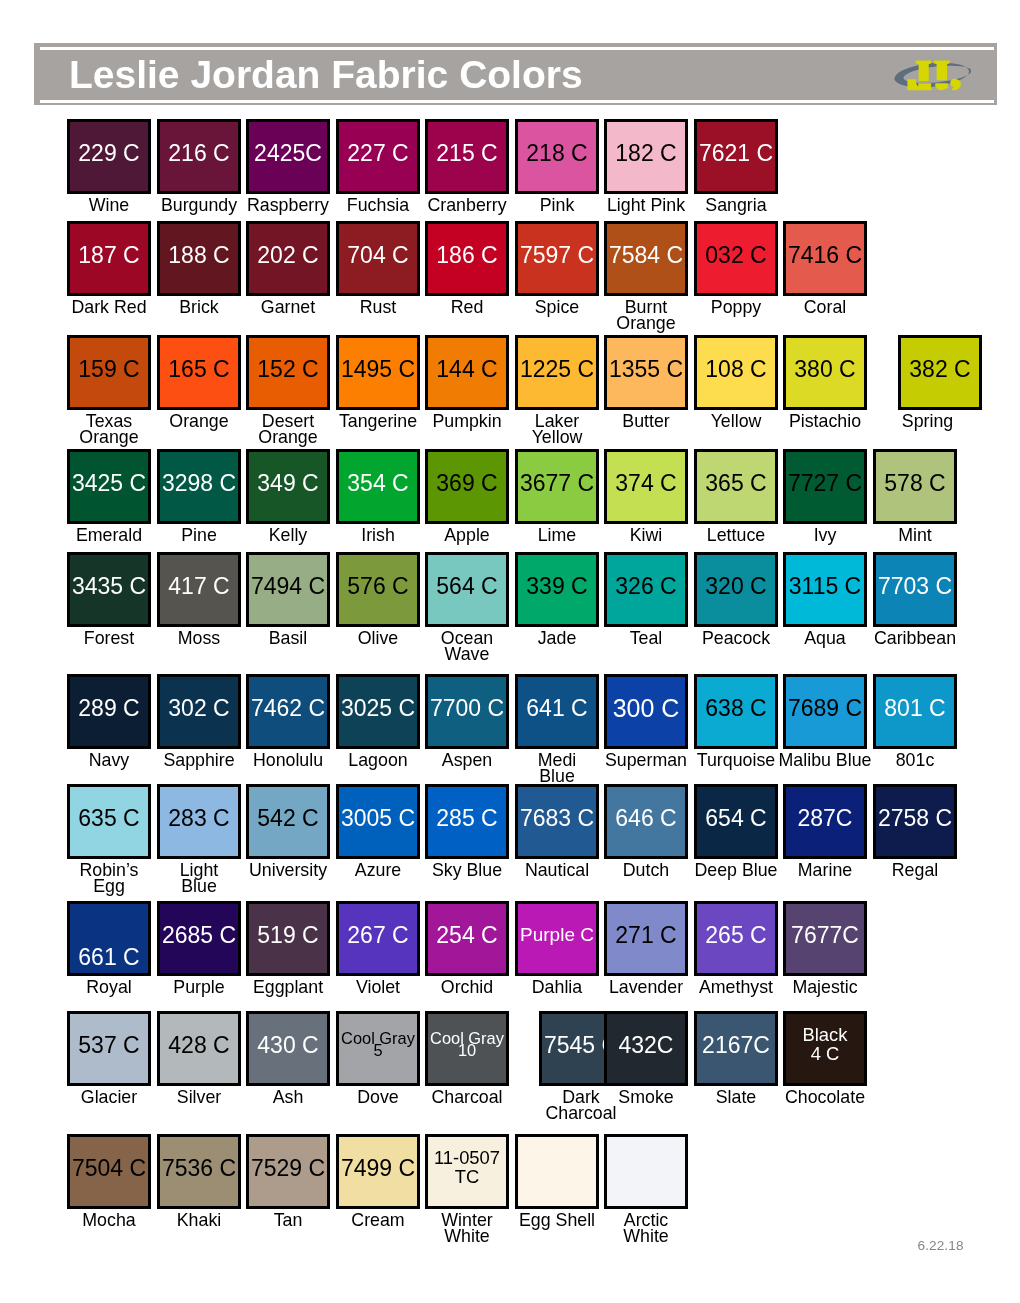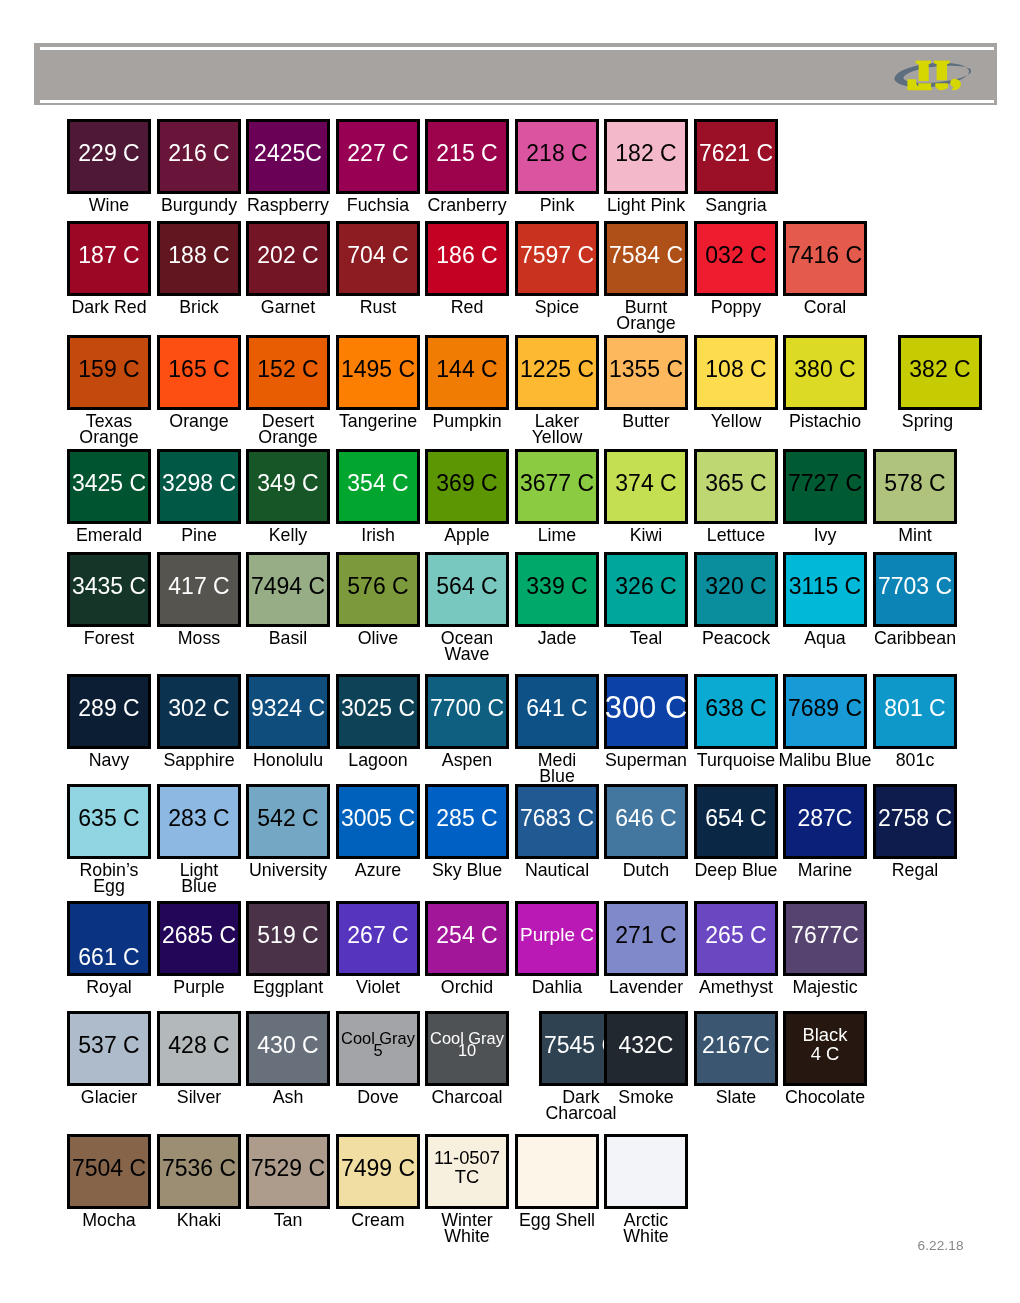--- a/index.html
+++ b/index.html
@@ -32,20 +32,21 @@
   .date{position:absolute;left:917.5px;top:1238px;font-size:13.6px;color:#86878A;letter-spacing:0.1px;}
 </style>
 </head>
 <body>
 
 <div class="page">
 
   <div class="hdr-outer"></div>
   <div class="hdr-line top"></div>
   <div class="hdr-line bot"></div>
+  <div class="hdr-title">Leslie Jordan Fabric Colors</div>
 
   <div class="logo">
     <svg viewBox="0 0 700 300" width="79" height="32" xmlns="http://www.w3.org/2000/svg">
       <g>
         <path fill="#5D6F7E" fill-rule="evenodd" transform="rotate(-6 352 150)" d="M 0 150 A 352 110 0 0 1 704 150 A 352 110 0 0 1 0 150 Z
                  M 86 150 A 320 74 0 0 0 726 150 A 320 74 0 0 0 86 150 Z"></path>
       </g>
       <g fill="#D6D600">
         <path d="M 201 14 L 346 14 L 346 40 L 324 50 L 324 206 L 229 206 L 229 50 L 201 40 Z
                  M 226 228 L 349 228 L 344 258 L 356 293 L 226 293 Z
@@ -361,21 +362,21 @@
           <div class="label">Navy</div>
         </div>
         <div class="sw" style="left: 90px;">
           <div class="chip" style="background: rgb(11, 51, 80);">
             <div class="code lt" style="font-size: 23px;">302 C</div>
           </div>
           <div class="label">Sapphire</div>
         </div>
         <div class="sw" style="left: 179px;">
           <div class="chip" style="background: rgb(15, 77, 124);">
-            <div class="code lt" style="font-size: 23px;">9324 C</div>
+            <div class="code lt" style="font-size: 23px;">7462 C</div>
           </div>
           <div class="label">Honolulu</div>
         </div>
         <div class="sw" style="left: 269px;">
           <div class="chip" style="background: rgb(14, 66, 86);">
             <div class="code lt" style="font-size: 23px;">3025 C</div>
           </div>
           <div class="label">Lagoon</div>
         </div>
         <div class="sw" style="left: 358px;">
@@ -385,21 +386,21 @@
           <div class="label">Aspen</div>
         </div>
         <div class="sw" style="left: 448px;">
           <div class="chip" style="background: rgb(13, 81, 134);">
             <div class="code lt" style="font-size: 23px;">641 C</div>
           </div>
           <div class="label">Medi<br>Blue</div>
         </div>
         <div class="sw" style="left: 537px;">
           <div class="chip" style="background: rgb(12, 66, 168);">
-            <div class="code lt" style="font-size: 31px;">300 C</div>
+            <div class="code lt" style="font-size: 25px;">300 C</div>
           </div>
           <div class="label">Superman</div>
         </div>
         <div class="sw" style="left: 627px;">
           <div class="chip" style="background: rgb(11, 170, 210);">
             <div class="code dk" style="font-size: 23px;">638 C</div>
           </div>
           <div class="label">Turquoise</div>
         </div>
         <div class="sw" style="left: 716px;">

